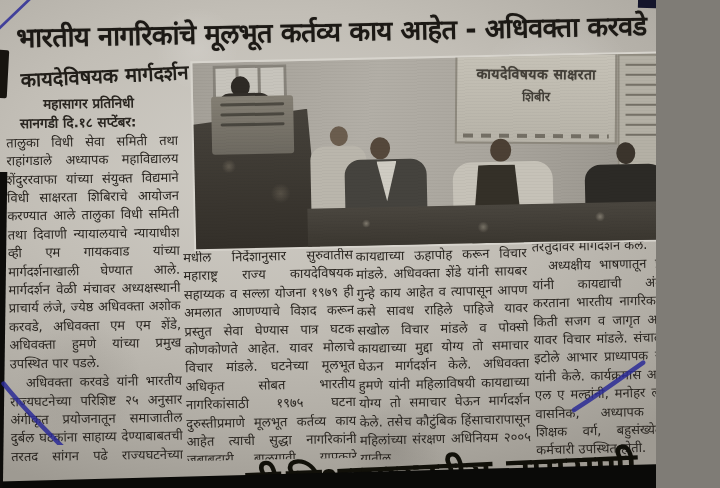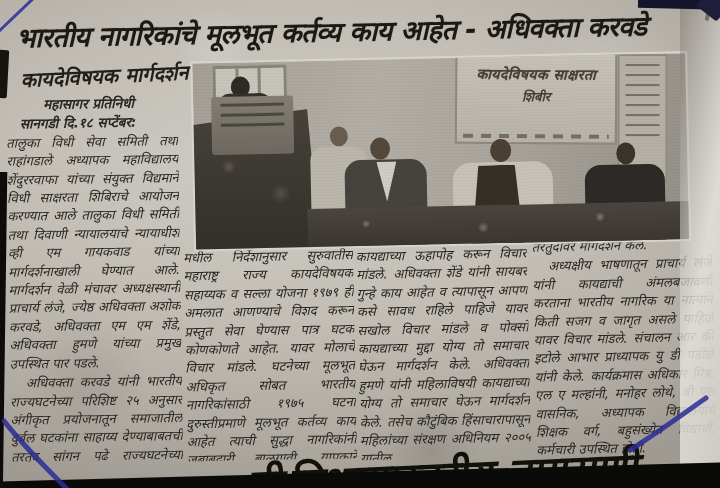--- a/index.html
+++ b/index.html
@@ -1,22 +1,21 @@
 <!DOCTYPE html>
 <html lang="mr"><head>
 <meta charset="utf-8">
 <style>
   html,body{margin:0;padding:0;background:#7f7c76;}
   #paper{
-    position:relative;width:720px;height:488px;overflow:hidden;
+    position:relative;width:656px;height:488px;overflow:hidden;
     background:
       radial-gradient(ellipse 90% 70% at 42% 34%, #d0cdc6 0%, #c2beb6 45%, #b0aca4 78%, #9e9a92 100%);
     font-family:"DejaVu Sans","Liberation Sans",sans-serif;
     color:#25221e;
-    font-style:italic;
   }
   
   #paper::before{
     content:"";position:absolute;inset:0;pointer-events:none;z-index:1;
     background:
       radial-gradient(circle 90px at 12% 78%, rgba(90,85,78,.14), transparent 70%),
       radial-gradient(circle 120px at 85% 20%, rgba(255,255,255,.18), transparent 70%),
       radial-gradient(circle 70px at 60% 92%, rgba(70,66,60,.18), transparent 70%),
       radial-gradient(circle 60px at 30% 10%, rgba(255,255,255,.15), transparent 70%);
   }

